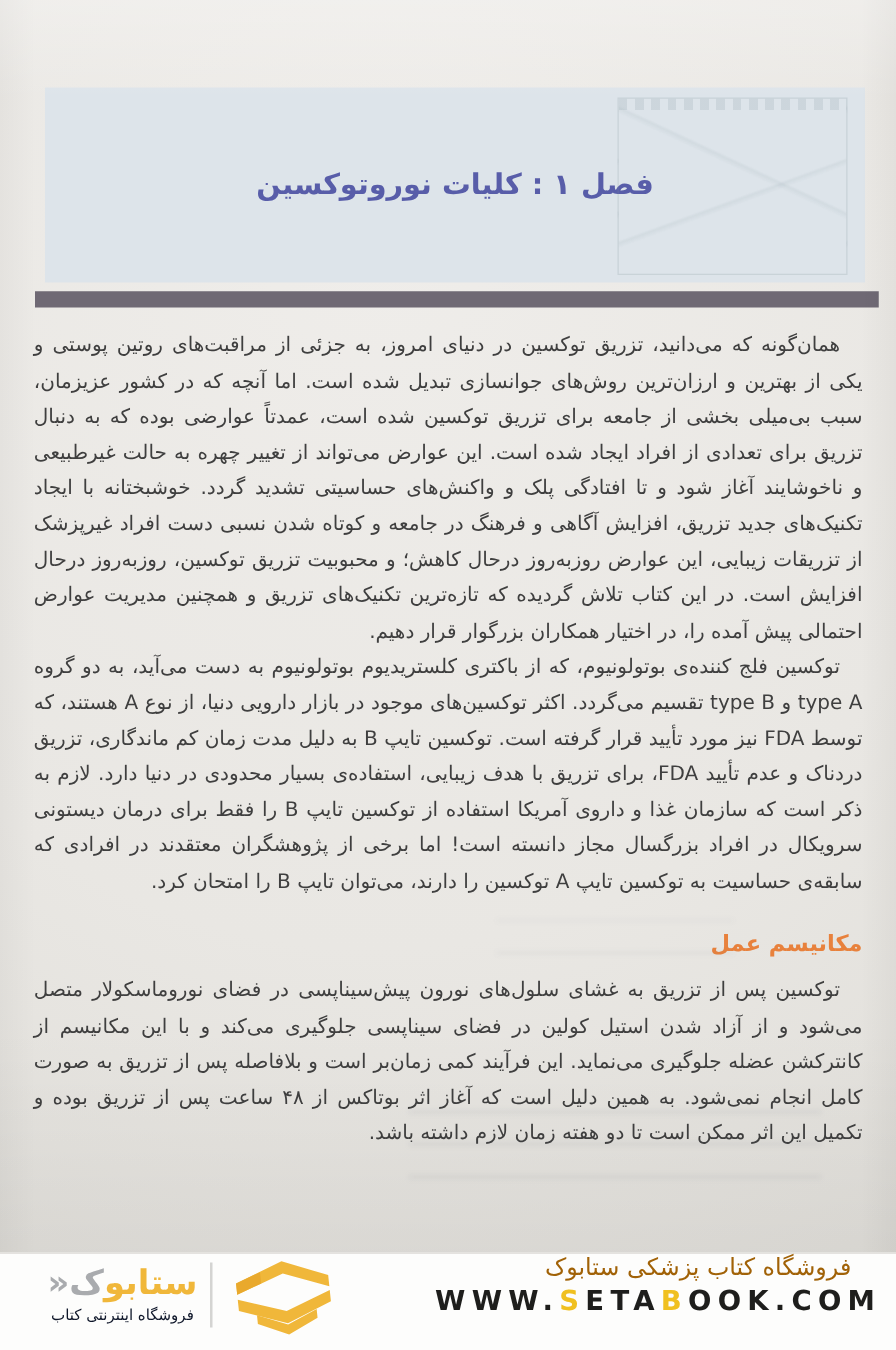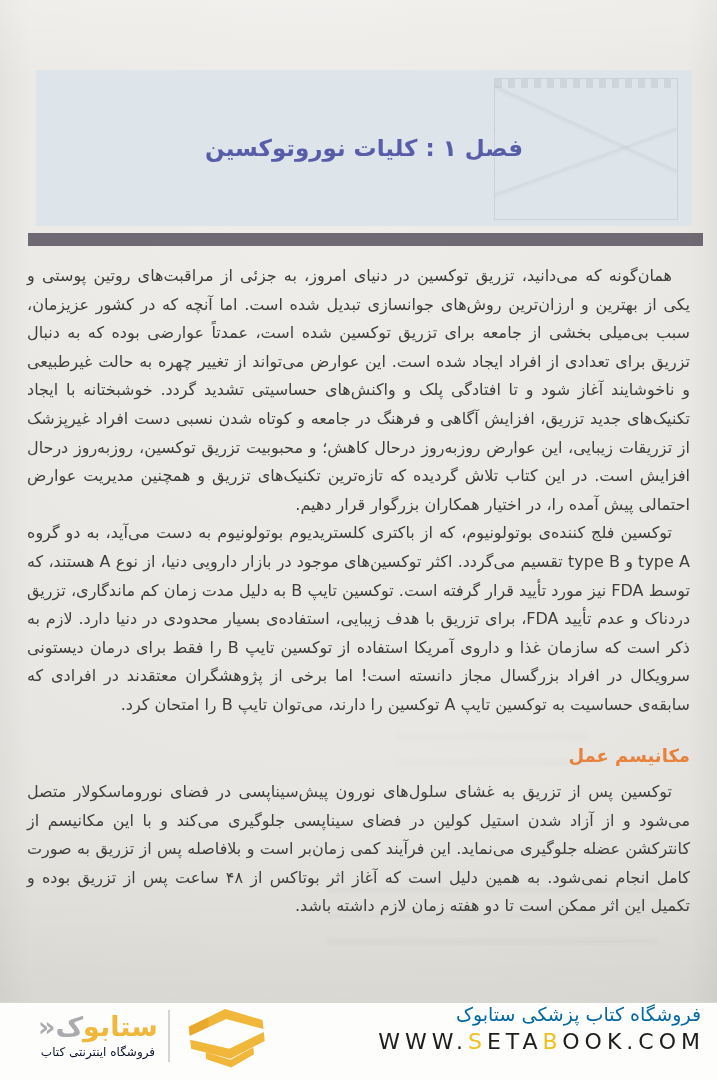--- a/index.html
+++ b/index.html
@@ -82,24 +82,24 @@
   .logo{display:flex;align-items:center;gap:10px;}
   .wordmark-block{text-align:center;}
   .wordmark{direction:rtl;font-size:27px;font-weight:bold;line-height:1;}
   .wordmark .gold{color:#f0b73a;}
   .wordmark .lgray{color:#a9abae;}
   .logo-caption{color:#0f172a;font-size:12px;margin-top:5px;direction:rtl;}
   .logo-divider{width:2px;height:52px;background:#d4d4d2;}
   .logo-icon{transform:rotate(-6deg);}
   .footer-right{text-align:right;}
   .store-name{
-    direction:rtl;color:#0369a1;font-size:19px;margin:0 4px 4px 0;
+    direction:rtl;color:#a16207;font-size:19px;margin:0 24px 4px 0;
   }
   .store-url{
-    font-size:22px;font-weight:normal;letter-spacing:5px;color:#1e1e1c;
+    font-size:22px;font-weight:bold;letter-spacing:5px;color:#1e1e1c;
     white-space:nowrap;
   }
   .store-url .accent{color:#f0c020;}
 </style>
 </head>
 <body>
 
 <div class="page">
 
   <div class="chapter-header">

